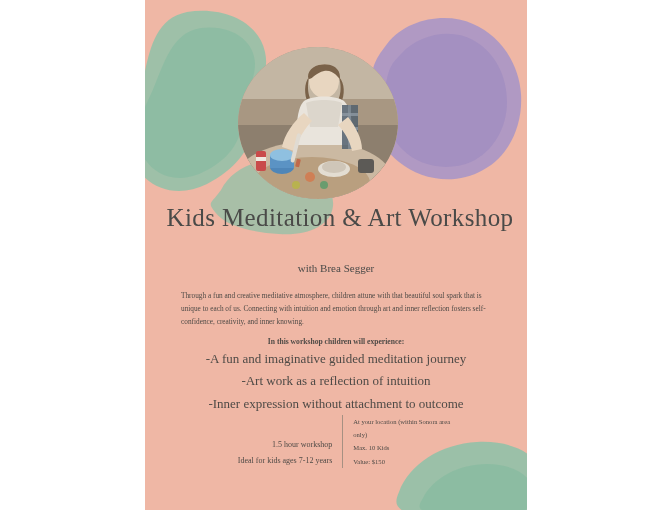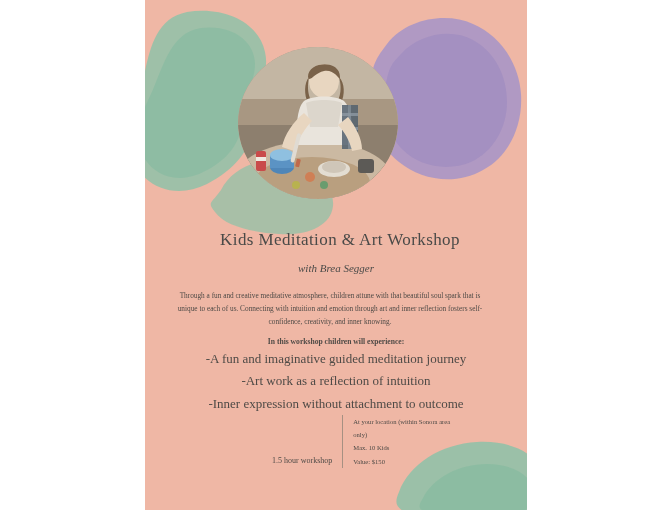--- a/index.html
+++ b/index.html
@@ -46,45 +46,44 @@
     border-radius: 50% / 50%;
     overflow: hidden;
     background: #b5a494;
   }
   .photo-inner { position: absolute; inset: 0; }
 
   
   .title {
     position: absolute;
     left: 0;
-    top: 230px;
+    top: 204px;
     width: 390px;
     text-align: center;
     font-family: "Liberation Serif", serif;
-    font-size: 17px;
+    font-size: 25px;
     letter-spacing: 0.4px;
     color: #4a4a48;
   }
   .subtitle {
     position: absolute;
     left: 0;
     top: 262px;
     width: 382px;
     text-align: center;
     font-family: "Liberation Serif", serif;
-    font-style: italic;
     font-size: 11px;
     color: #4a4a48;
   }
   .body-para {
     position: absolute;
-    left: 30px;
+    left: 36px;
     top: 290px;
     width: 310px;
-    text-align: center;
+    text-align: left;
     font-size: 7.3px;
     line-height: 1.75;
     color: #4e4a46;
   }
   .exp-head {
     position: absolute;
     left: 36px;
     top: 337px;
     width: 310px;
     text-align: center;
@@ -235,20 +234,21 @@
     <div class="exp-head">In this workshop children will experience:</div>
     <div class="exp-list">
       <div>-A fun and imaginative guided meditation journey</div>
       <div>-Art work as a reflection of intuition</div>
       <div>-Inner expression without attachment to outcome</div>
     </div>
 
     <div class="info-row">
       <div class="info-left">
         <div>1.5 hour workshop</div>
+        <div>Ideal for kids ages 7-12 years</div>
       </div>
       <div class="info-divider"></div>
       <div class="info-right">
         <div>At your location (within Sonora area only)</div>
         <div>Max. 10 Kids</div>
         <div>Value: $150</div>
       </div>
     </div>
 
     <div class="website">www.breasegger.com</div>

